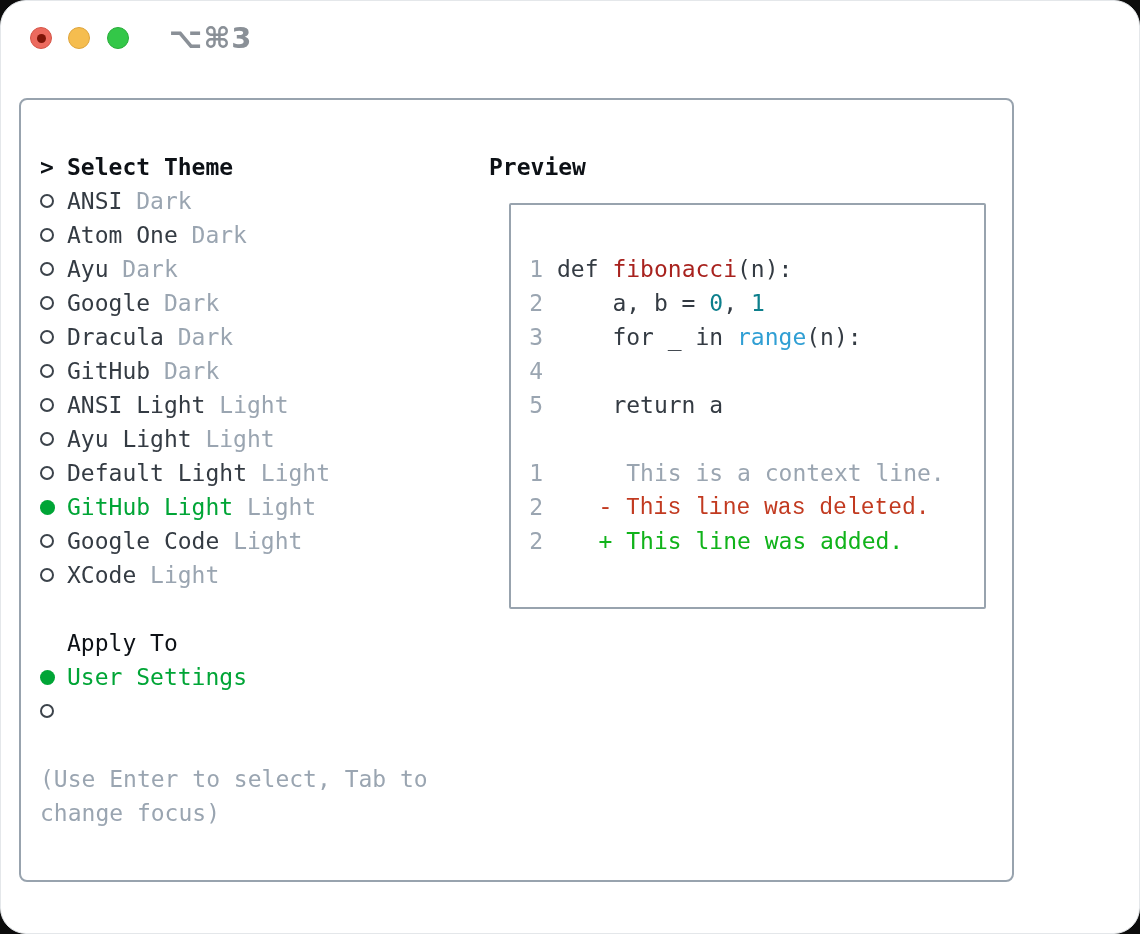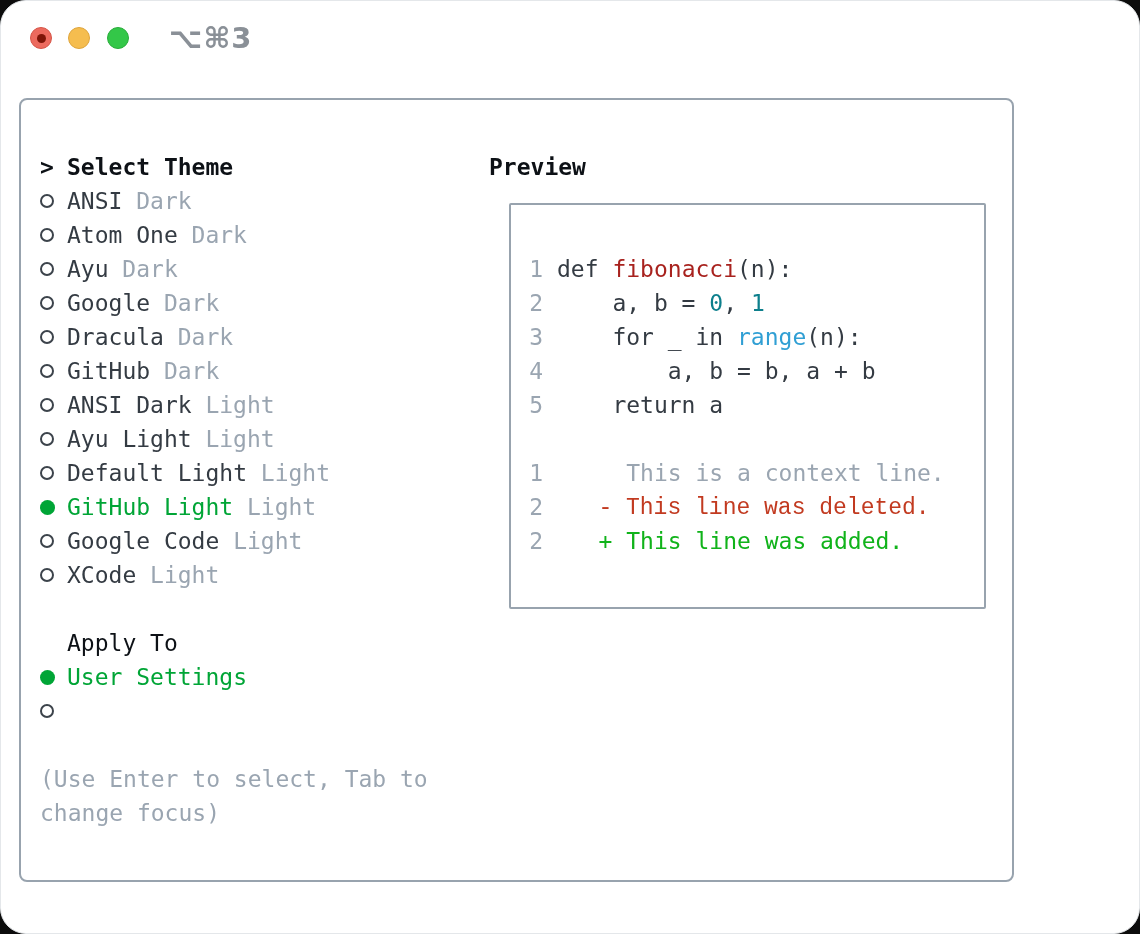--- a/index.html
+++ b/index.html
@@ -127,21 +127,21 @@
   </div>
 
   <div class="row">
     <span class="marker-col"><span class="ring"></span></span>
     <span class="t-name">GitHub</span>
     <span class="t-variant">Dark</span>
   </div>
 
   <div class="row">
     <span class="marker-col"><span class="ring"></span></span>
-    <span class="t-name">ANSI Dark</span>
+    <span class="t-name">ANSI Light</span>
     <span class="t-variant">Light</span>
   </div>
 
   <div class="row">
     <span class="marker-col"><span class="ring"></span></span>
     <span class="t-name">Ayu Light</span>
     <span class="t-variant">Light</span>
   </div>
 
   <div class="row">
@@ -206,21 +206,20 @@
     <span class="lcontent"><span class="tok-plain">    a, b = </span><span class="tok-lit">0</span><span class="tok-plain">, </span><span class="tok-lit">1</span></span>
   </div>
 
   <div class="cline">
     <span class="lnum">3</span>
     <span class="lcontent"><span class="tok-plain">    for _ in </span><span class="tok-call">range</span><span class="tok-plain">(n):</span></span>
   </div>
 
   <div class="cline">
     <span class="lnum">4</span>
-    <span class="lcontent"><span class="tok-plain">        a, b = b, a + b</span></span>
   </div>
 
   <div class="cline">
     <span class="lnum">5</span>
     <span class="lcontent"><span class="tok-plain">    return a</span></span>
   </div>
 
   <div class="cline">
     <span class="lnum"></span>
     <span class="lcontent"></span>

